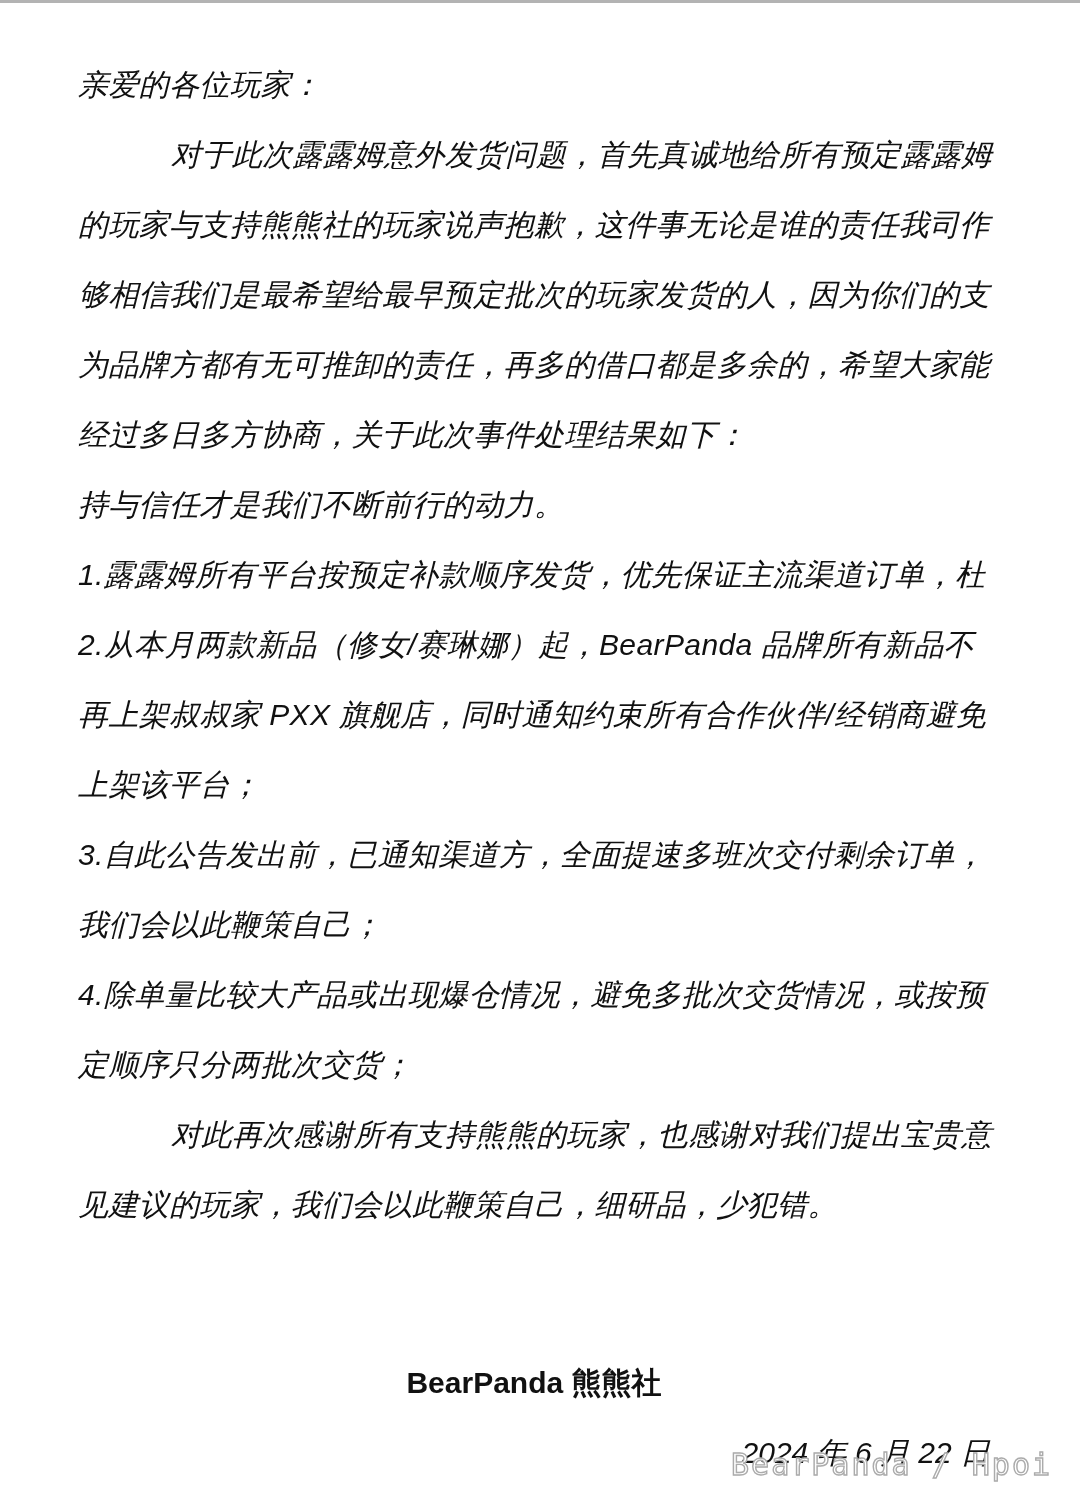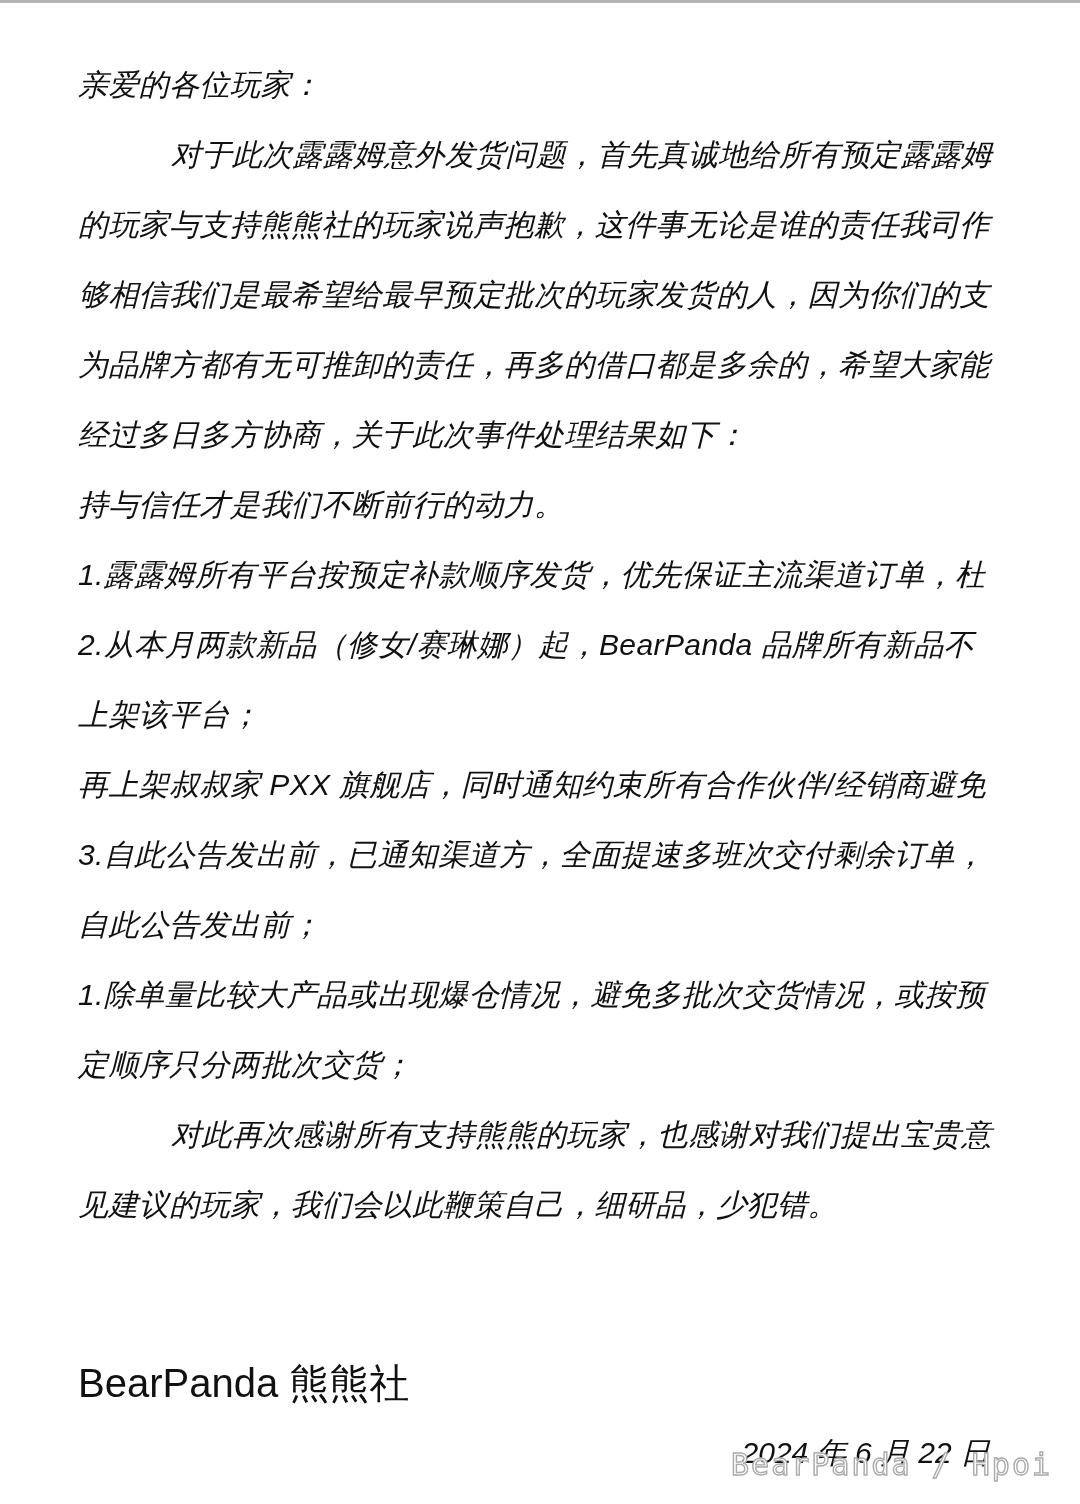--- a/index.html
+++ b/index.html
@@ -41,23 +41,24 @@
     padding-left: 92px;
     text-align: center;
   }
   .signature-line {
     position: absolute;
     top: 1348px;
     left: 78px;
     right: 90px;
     height: 70px;
     line-height: 70px;
-    font-size: 40px;
-    text-align: left;
+    font-size: 30px;
+    text-align: center;
     white-space: nowrap;
+    font-weight: bold;
   }
   .date-line {
     position: absolute;
     top: 1418px;
     left: 78px;
     right: 90px;
     height: 70px;
     line-height: 70px;
     font-size: 30px;
     text-align: right;
@@ -86,25 +87,25 @@
 <div class="letter-body">
     <div class="letter-line">亲爱的各位玩家：</div>
     <div class="letter-line indent">对于此次露露姆意外发货问题，首先真诚地给所有预定露露姆</div>
     <div class="letter-line">的玩家与支持熊熊社的玩家说声抱歉，这件事无论是谁的责任我司作</div>
     <div class="letter-line">够相信我们是最希望给最早预定批次的玩家发货的人，因为你们的支</div>
     <div class="letter-line">为品牌方都有无可推卸的责任，再多的借口都是多余的，希望大家能</div>
     <div class="letter-line">经过多日多方协商，关于此次事件处理结果如下：</div>
     <div class="letter-line">持与信任才是我们不断前行的动力。</div>
     <div class="letter-line">1.露露姆所有平台按预定补款顺序发货，优先保证主流渠道订单，杜</div>
     <div class="letter-line">2.从本月两款新品（修女/赛琳娜）起，BearPanda 品牌所有新品不</div>
+    <div class="letter-line">再上架叔叔家 PXX 旗舰店，同时通知约束所有合作伙伴/经销商避免</div>
     <div class="letter-line">上架该平台；</div>
-    <div class="letter-line">再上架叔叔家 PXX 旗舰店，同时通知约束所有合作伙伴/经销商避免</div>
     <div class="letter-line">3.自此公告发出前，已通知渠道方，全面提速多班次交付剩余订单，</div>
-    <div class="letter-line">自此公告发出前；</div>
-    <div class="letter-line">1.除单量比较大产品或出现爆仓情况，避免多批次交货情况，或按预</div>
+    <div class="letter-line">我们会以此鞭策自己；</div>
+    <div class="letter-line">4.除单量比较大产品或出现爆仓情况，避免多批次交货情况，或按预</div>
     <div class="letter-line">定顺序只分两批次交货；</div>
     <div class="letter-line indent">对此再次感谢所有支持熊熊的玩家，也感谢对我们提出宝贵意</div>
     <div class="letter-line">见建议的玩家，我们会以此鞭策自己，细研品，少犯错。</div>
   </div>
 
 <div class="signature-line">BearPanda 熊熊社</div>
 
 <div class="date-line">2024 年 6 月 22 日</div>
 
 <div class="watermark">BearPanda / Hpoi</div>

